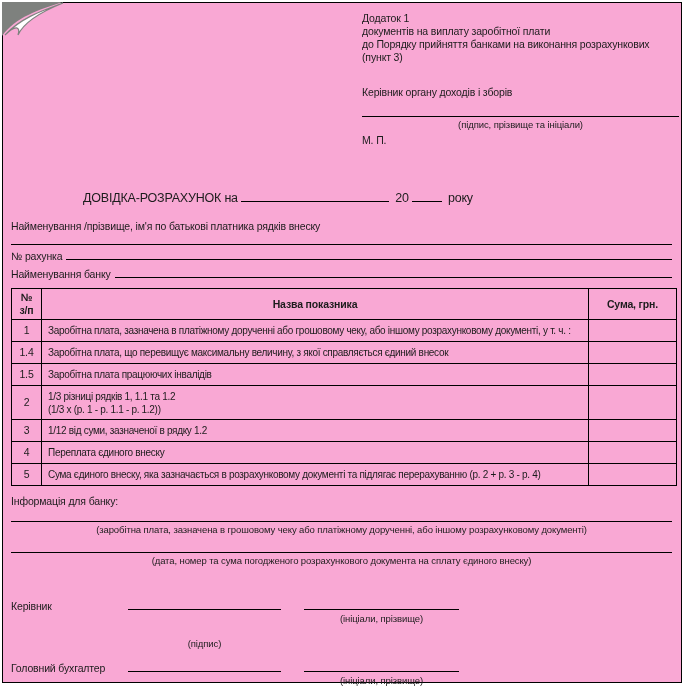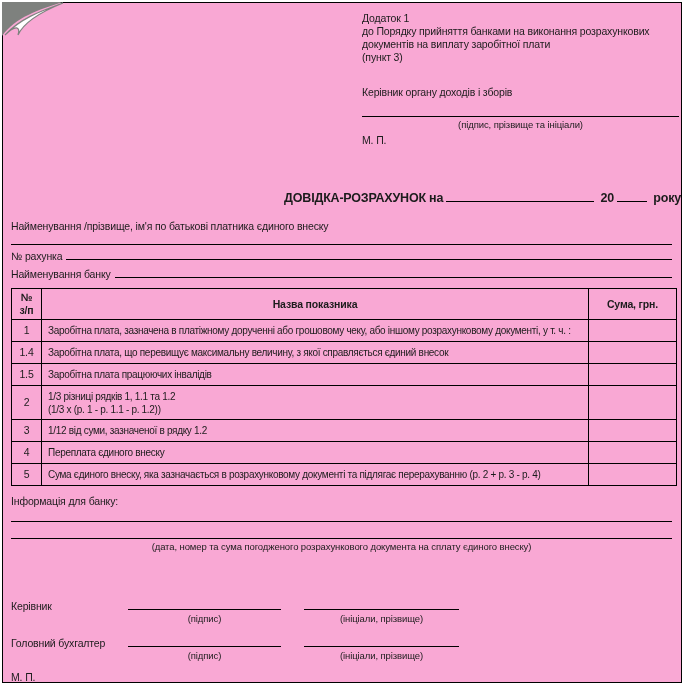--- a/index.html
+++ b/index.html
@@ -47,22 +47,22 @@
     letter-spacing: -0.1px;
   }
   .center { text-align: center; }
   .annex .cap { padding-top: 1px; }
   .annex .mp { margin-top: 3px; }
   .annex .date-row { margin-top: 2px; }
   .title {
     position: absolute;
     left: 80px; right: 0;
     top: 186px;
-    text-align: right;
-    font-weight: bold;
+    text-align: left;
+    font-weight: normal;
     font-size: 12.5px;
     letter-spacing: -0.2px;
   }
   .title .bl { height: 12px; }
   .payer {
     position: absolute;
     left: 8px; right: 9px; top: 217px;
   }
   .payer .full-line { border-bottom: 1px solid #000; height: 11px; }
   .inline-row { display: flex; align-items: baseline; margin-top: 1px; }
@@ -110,55 +110,55 @@
   .bankinfo .u-line  { border-bottom: 1px solid #000; height: 13px; }
   .bankinfo .u-line2 { border-bottom: 1px solid #000; height: 16px; }
   .bankinfo .cap { padding-top: 1px; }
   .sigs {
     position: absolute;
     left: 8px; right: 9px; top: 594px;
   }
   .sig-row { display: flex; align-items: flex-start; margin-bottom: 9px; }
   .sig-row .lbl { width: 117px; padding-top: 3px; }
   .sig-col { display: flex; flex-direction: column; }
-  .sig-col.c1 { width: 153px; margin-right: 23px; }
+  .sig-col.c1 { width: 153px; margin-right: 23px; gap: 25px; }
   .sig-col.c2 { width: 155px; }
   .sig-line { border-bottom: 1px solid #000; height: 12px; }
   .sig-cap { padding-top: 2px; }
   .sigs .mp { margin-top: 4px; }
 </style>
 </head>
 <body>
 
 <div class="page">
 
   <svg class="corner" viewBox="0 0 62 40" width="62" height="40">
     <path d="M0,0 L61,0 C36,8 14,15 0,34 Z" fill="#7e817e"></path>
     <path fill="#ffffff" stroke-width="1.2" d="M61,1 C36,10 18,17 3,33 C13,23 19,24 16,33 C21,22 36,11 61,1 Z" stroke="#7e817e"></path>
   </svg>
 
   <div class="annex">
     <div>Додаток 1</div>
+    <div>документів на виплату заробітної плати</div>
     <div>до Порядку прийняття банками на виконання розрахункових</div>
-    <div>документів на виплату заробітної плати</div>
     <div>(пункт 3)</div>
     <div class="approver">Керівник органу доходів і зборів</div>
     <div class="u-line"></div>
     <div class="cap center">(підпис, прізвище та ініціали)</div>
     <div class="mp">М. П.</div>
   </div>
 
   <div class="title">
     <span>ДОВІДКА-РОЗРАХУНОК на</span><span class="bl" style="width:148px"></span>
     <span>20</span><span class="bl" style="width:30px"></span>
     <span>року</span>
   </div>
 
   <div class="payer">
-    <div>Найменування /прізвище, ім'я по батькові платника єдиного внеску</div>
+    <div>Найменування /прізвище, ім'я по батькові платника рядків внеску</div>
     <div class="full-line"></div>
     <div class="inline-row">
       <span class="lbl">№ рахунка</span>
       <span class="grow"></span>
     </div>
     <div class="inline-row">
       <span class="lbl">Найменування банку</span>
       <span class="grow"></span>
     </div>
   </div>
@@ -211,20 +211,21 @@
       <td class="num">5</td>
       <td class="name">Сума єдиного внеску, яка зазначається в розрахунковому документі та підлягає перерахуванню (р. 2 + р. 3 - р. 4)</td>
       <td class="sum"></td>
     </tr>
   </tbody>
     </table>
 
   <div class="bankinfo">
     <div>Інформація для банку:</div>
     <div class="u-line"></div>
+    <div class="cap center">(заробітна плата, зазначена в грошовому чеку або платіжному дорученні, або іншому розрахунковому документі)</div>
     <div class="u-line2"></div>
     <div class="cap center">(дата, номер та сума погодженого розрахункового документа на сплату єдиного внеску)</div>
   </div>
 
   <div class="sigs">
     <div class="sig-row">
       <div class="lbl">Керівник</div>
       <div class="sig-col c1">
         <div class="sig-line"></div>
         <div class="sig-cap cap center">(підпис)</div>

